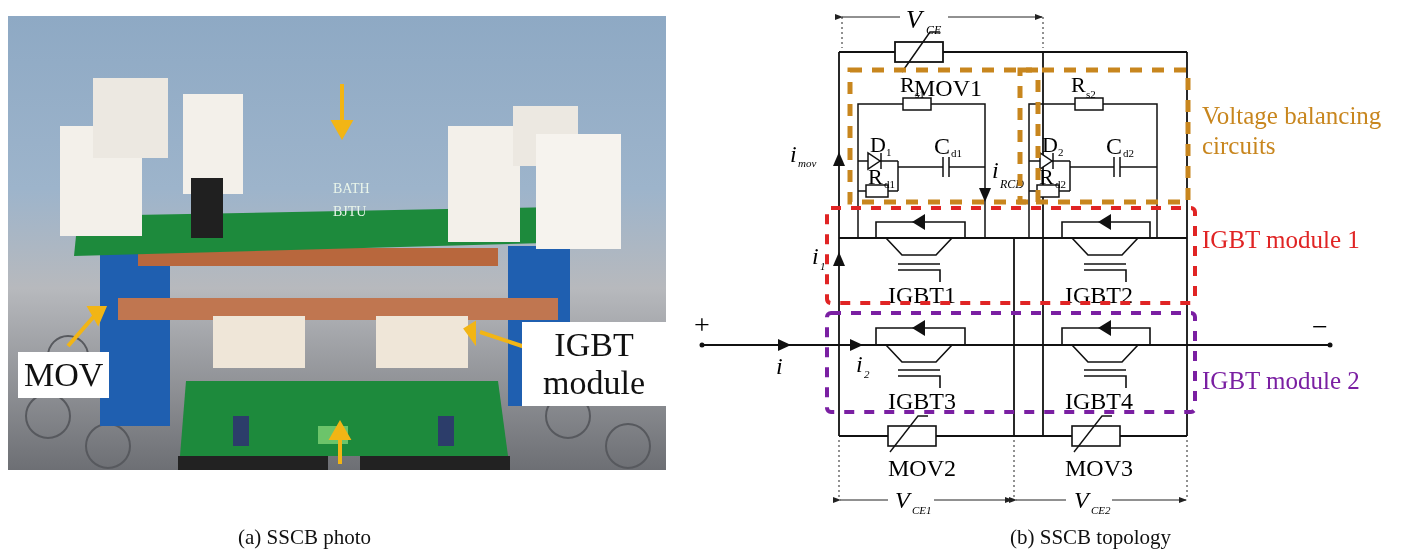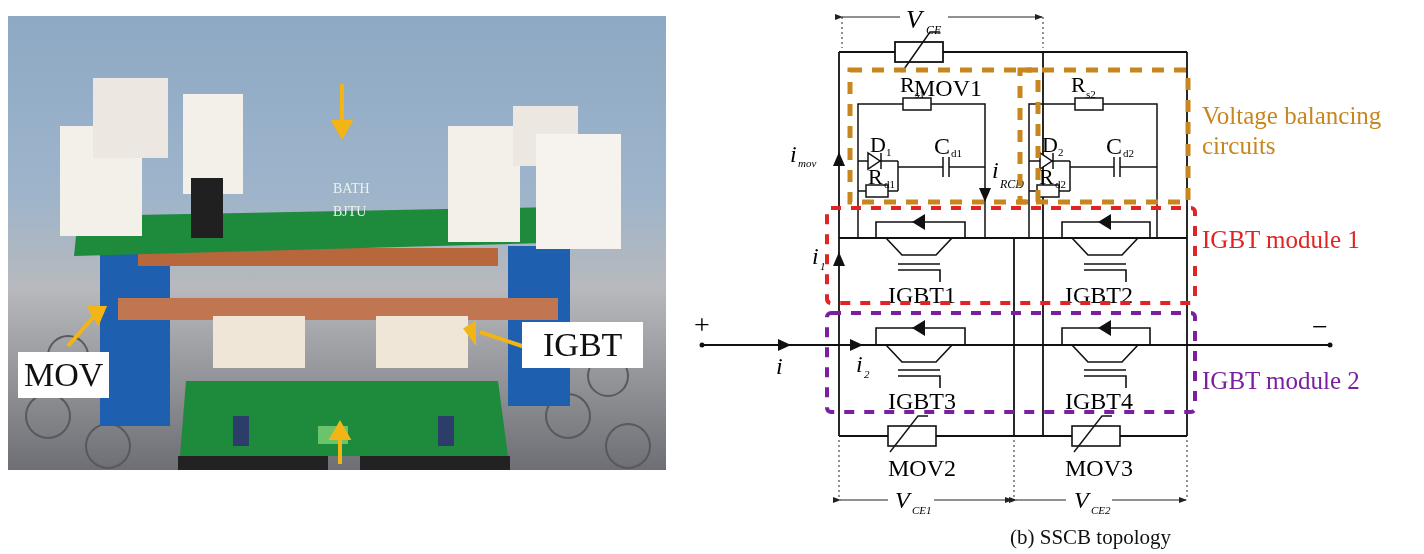--- a/index.html
+++ b/index.html
@@ -68,22 +68,24 @@
         <polygon points="82,292 96,292 90,306"></polygon>
         <line x1="520" y1="332" x2="472" y2="316"></line>
         <polygon points="466,308 466,324 458,313"></polygon>
         <line x1="332" y1="448" x2="332" y2="418"></line>
         <polygon points="324,422 340,422 332,408"></polygon>
       </g>
     </svg>
     <div class="photo-label" style="left:10px; top:336px; padding:4px 6px;">MOV</div>
     <div class="photo-label" style="left:514px; top:306px; text-align:center; padding:4px 21px;">
       <div>IGBT</div>
+      <div>module</div>
     </div>
   </div>
+  <div id="caption-a" class="caption">(a) SSCB photo</div>
 </div>
 
 <div id="topology-panel" class="panel">
   <svg width="734" height="524" viewBox="0 0 734 524">
     <defs>
       <marker id="arr" markerWidth="8" markerHeight="8" refX="7" refY="4" orient="auto">
           <path d="M0,1 L8,4 L0,7 Z" fill="#222"></path>
         </marker>
     </defs>
 

